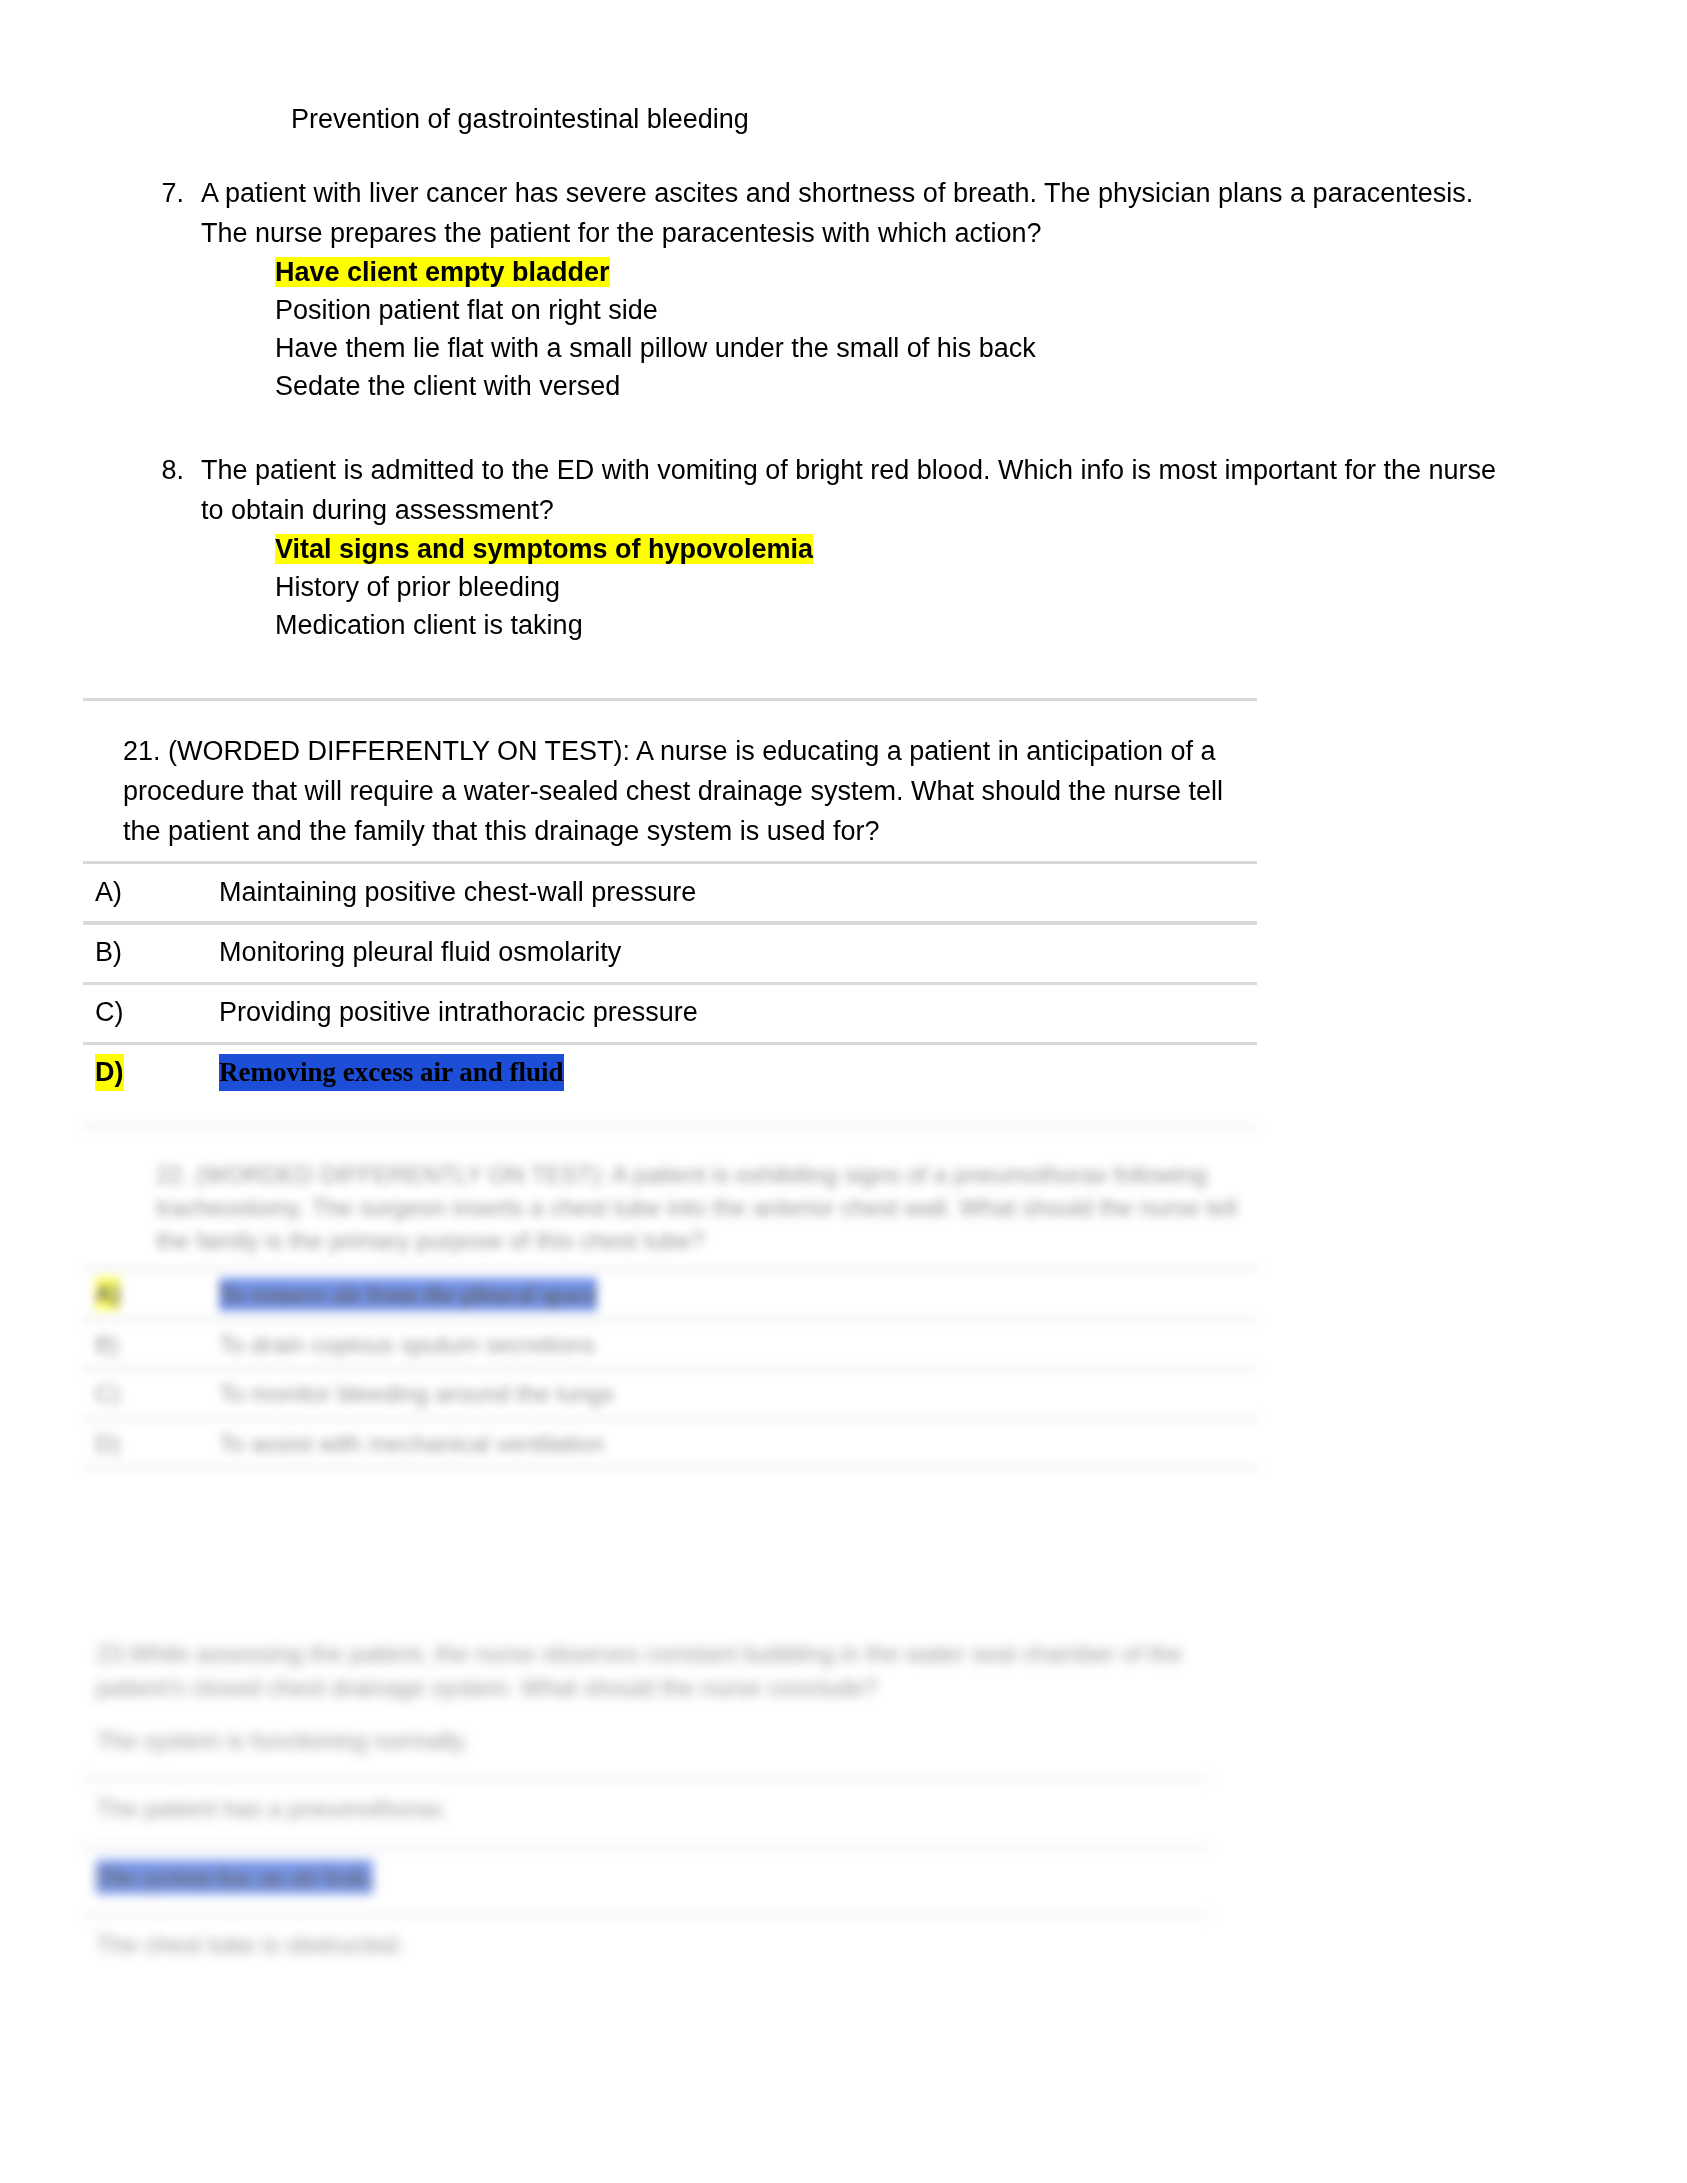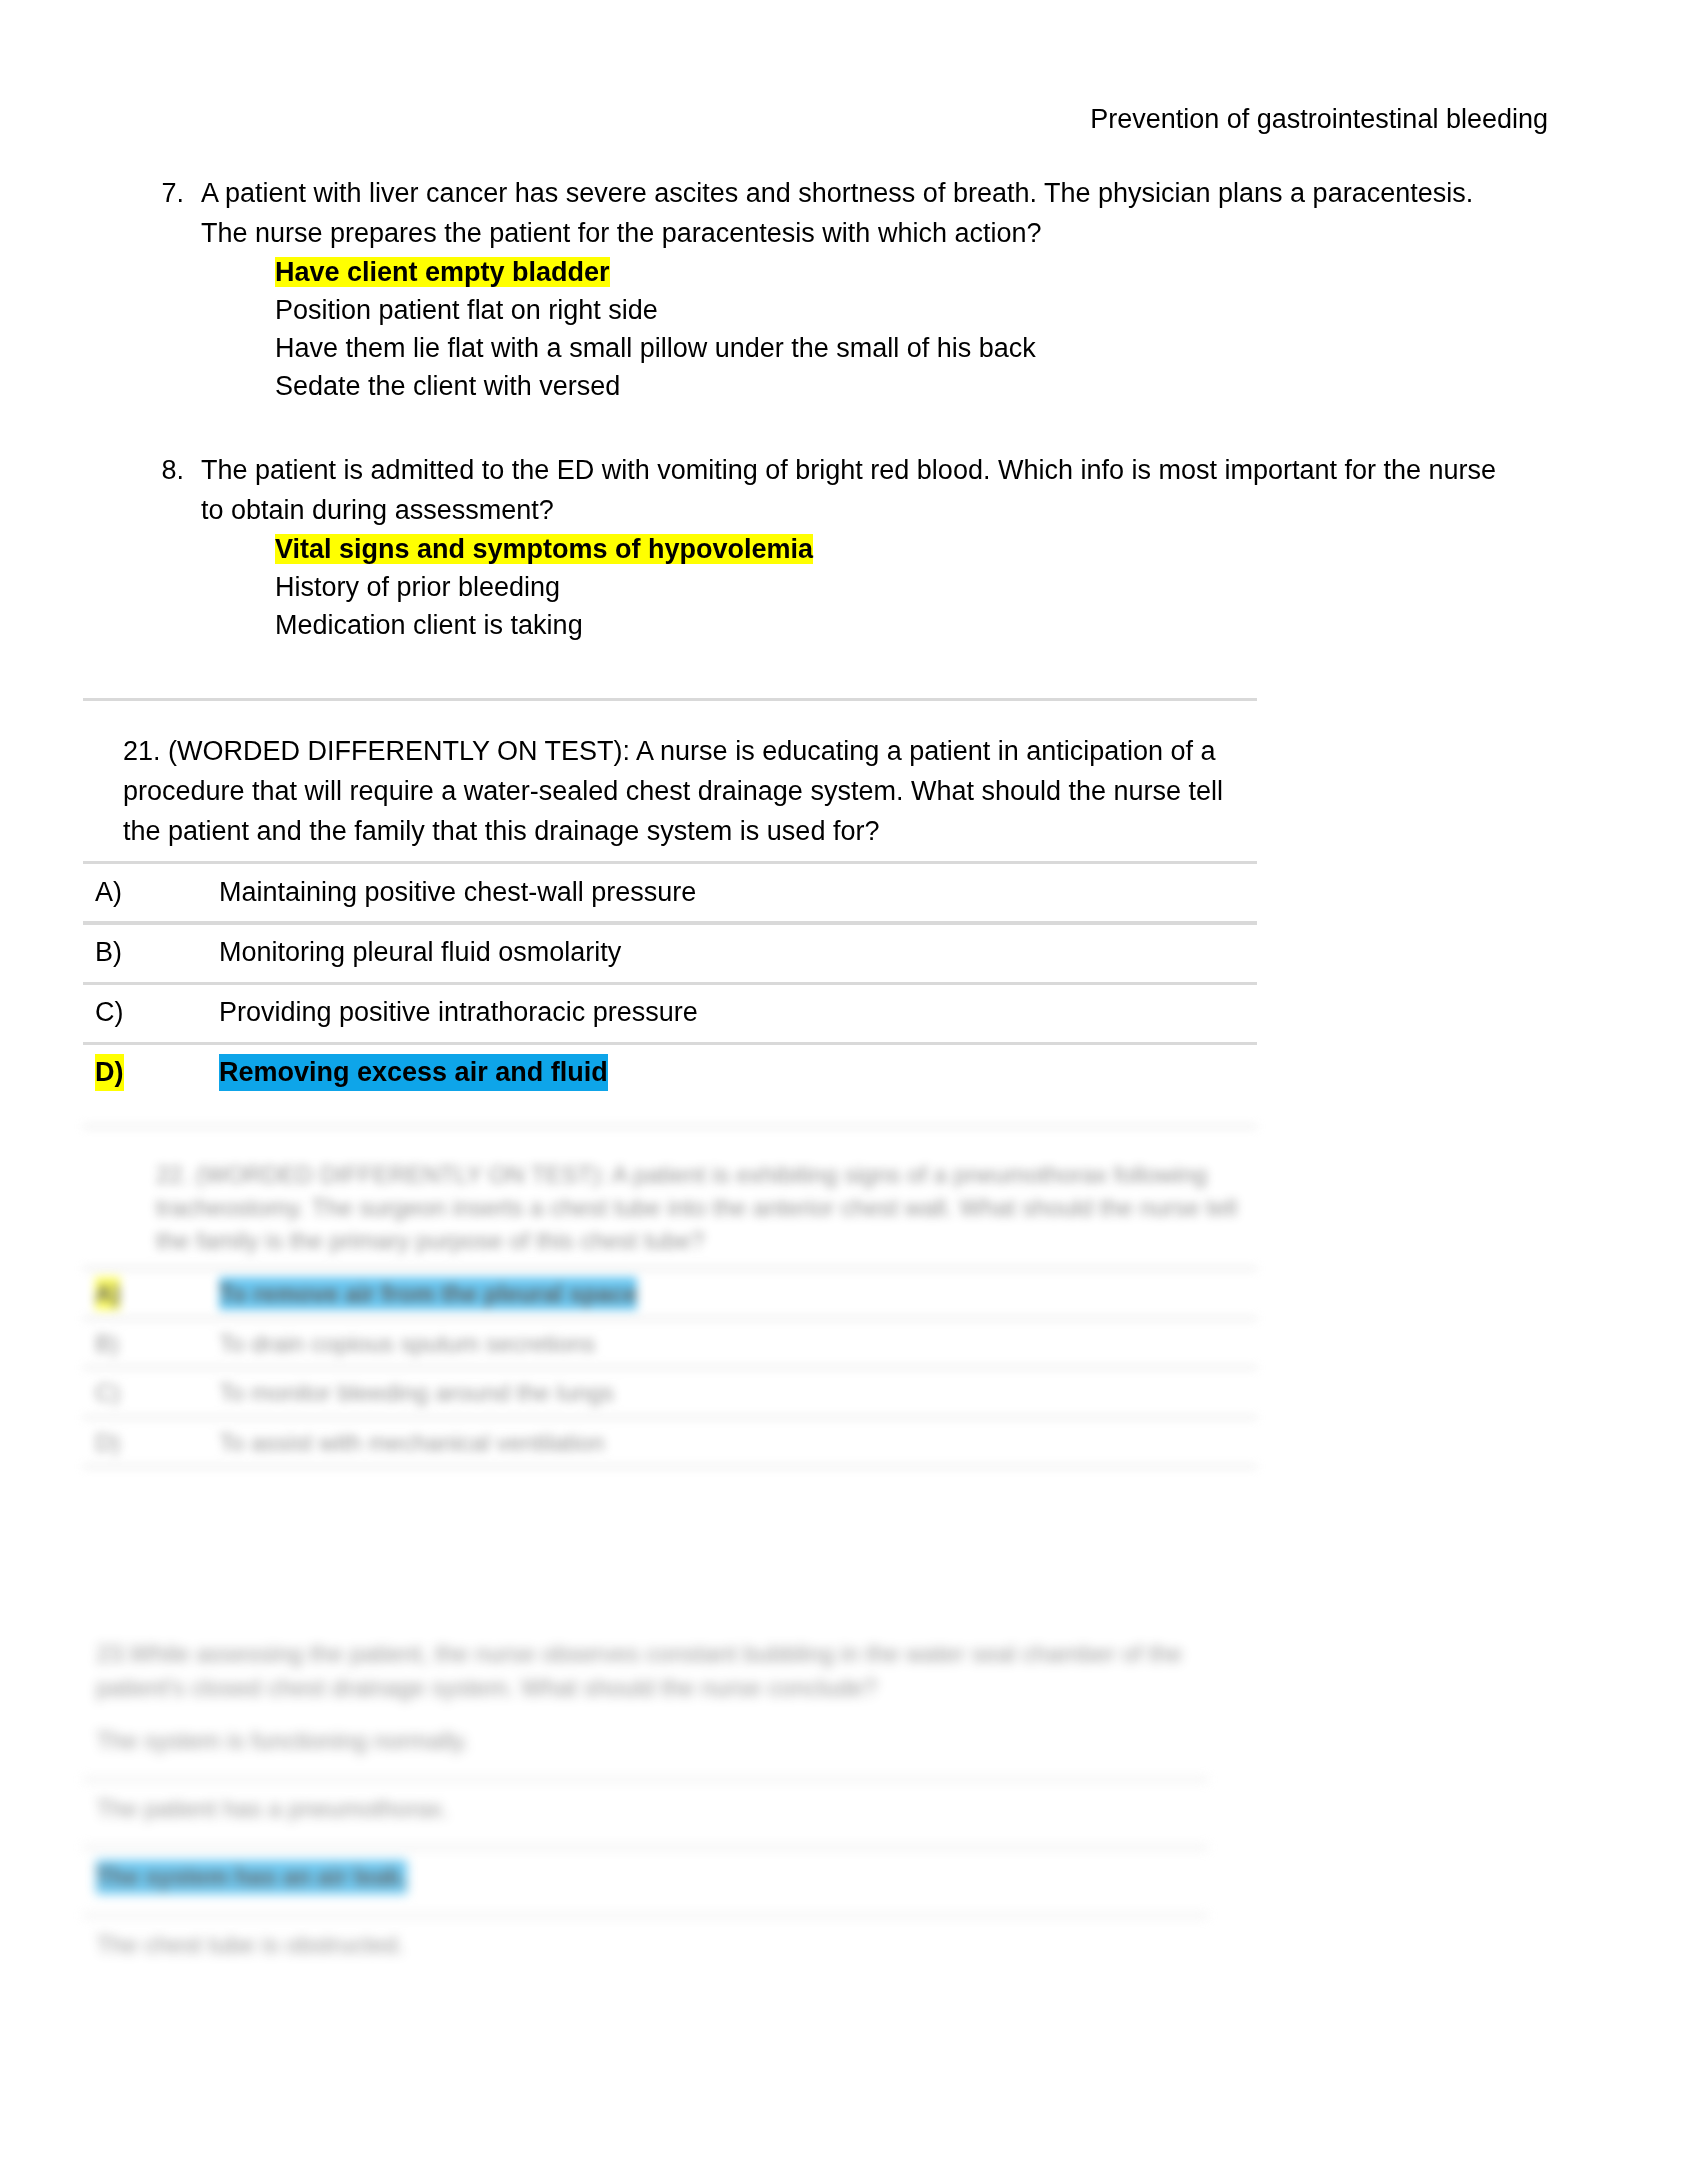--- a/index.html
+++ b/index.html
@@ -32,21 +32,20 @@
     background: #FFFF00;
     font-weight: 700;
   }
 
   
   .heading-block {
     position: absolute;
     left: 291px;
     top: 99px;
     width: 1257px;
-    text-align: right;
   }
 
   
   .qblock {
     position: absolute;
     width: 1389px;
   }
   .q-row {
     display: flex;
     align-items: flex-start;
@@ -110,23 +109,24 @@
     flex: 1 1 auto;
     font-size: 27px;
     line-height: 37px;
   }
   .letter-hl {
     background: #FFFF00;
     font-weight: 700;
     display: inline-block;
   }
   .text-hl {
-    background: #0ea5e9;
+    background: #1d4ed8;
     font-weight: 700;
     display: inline-block;
+    font-family: Liberation Serif, serif;
   }
 
   
   .blurred {
     filter: blur(4.6px);
     opacity: 0.62;
     -webkit-filter: blur(4.6px);
   }
   .blurred-strong {
     filter: blur(5.3px);

